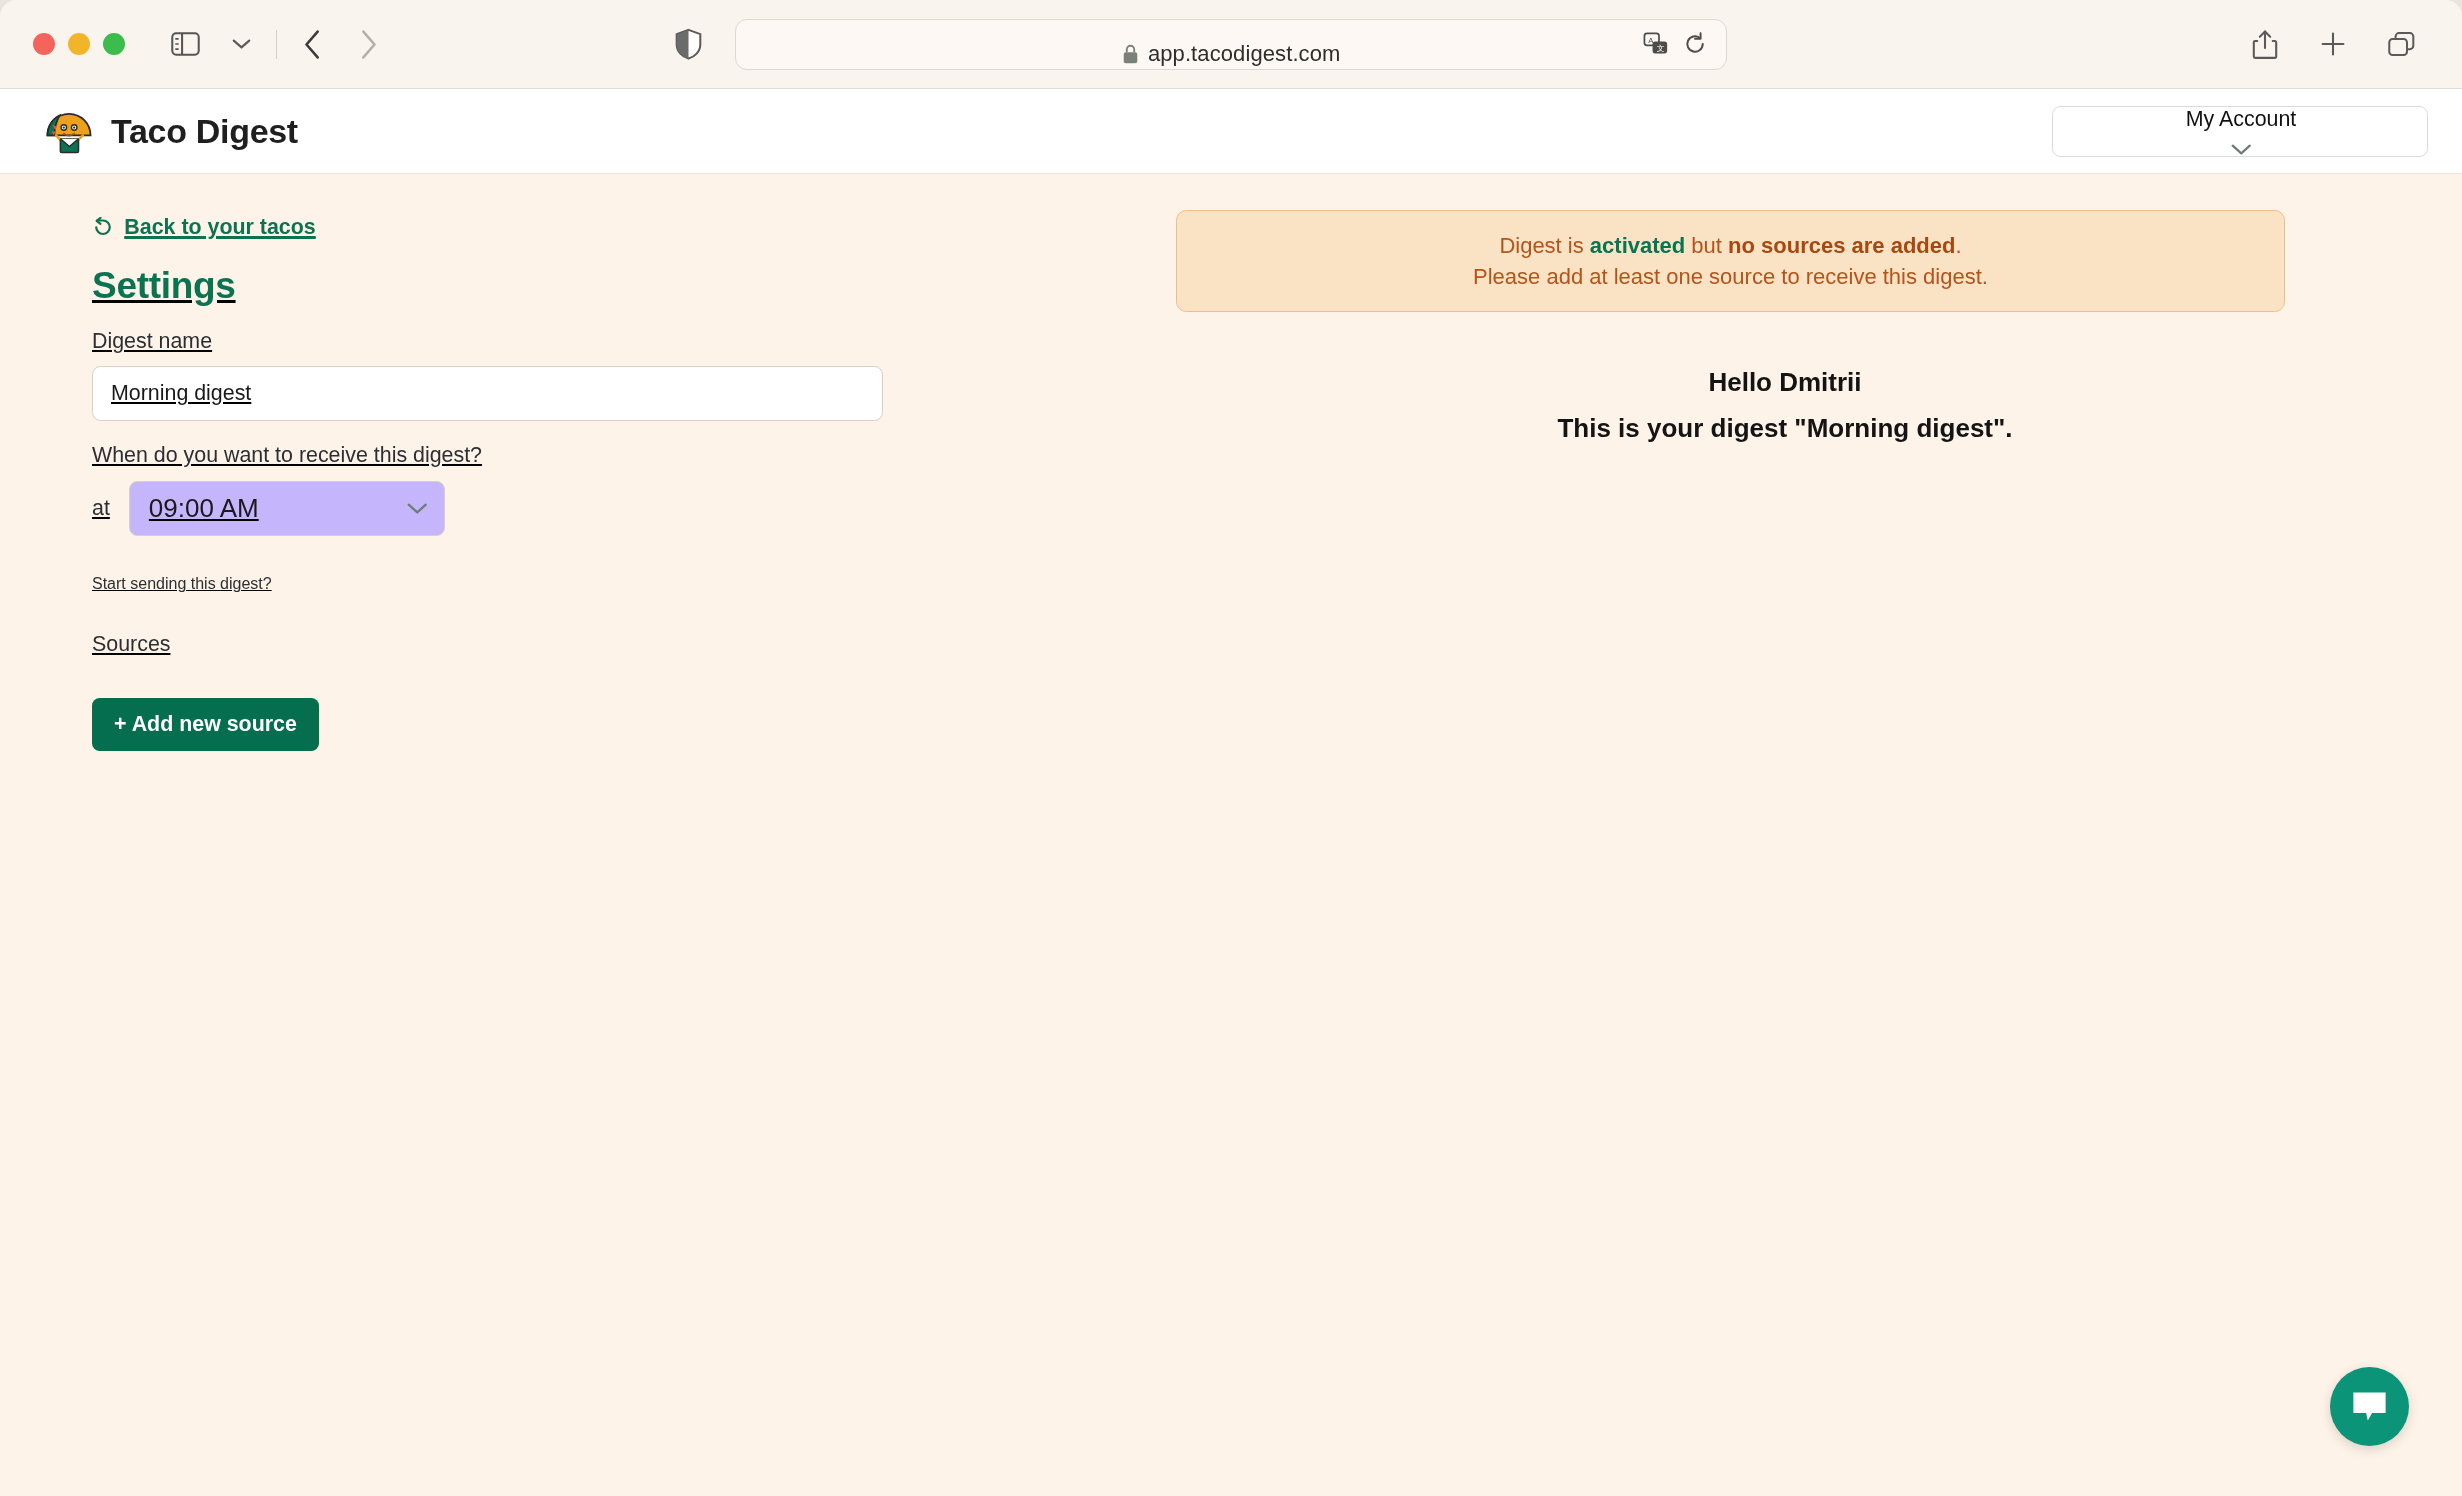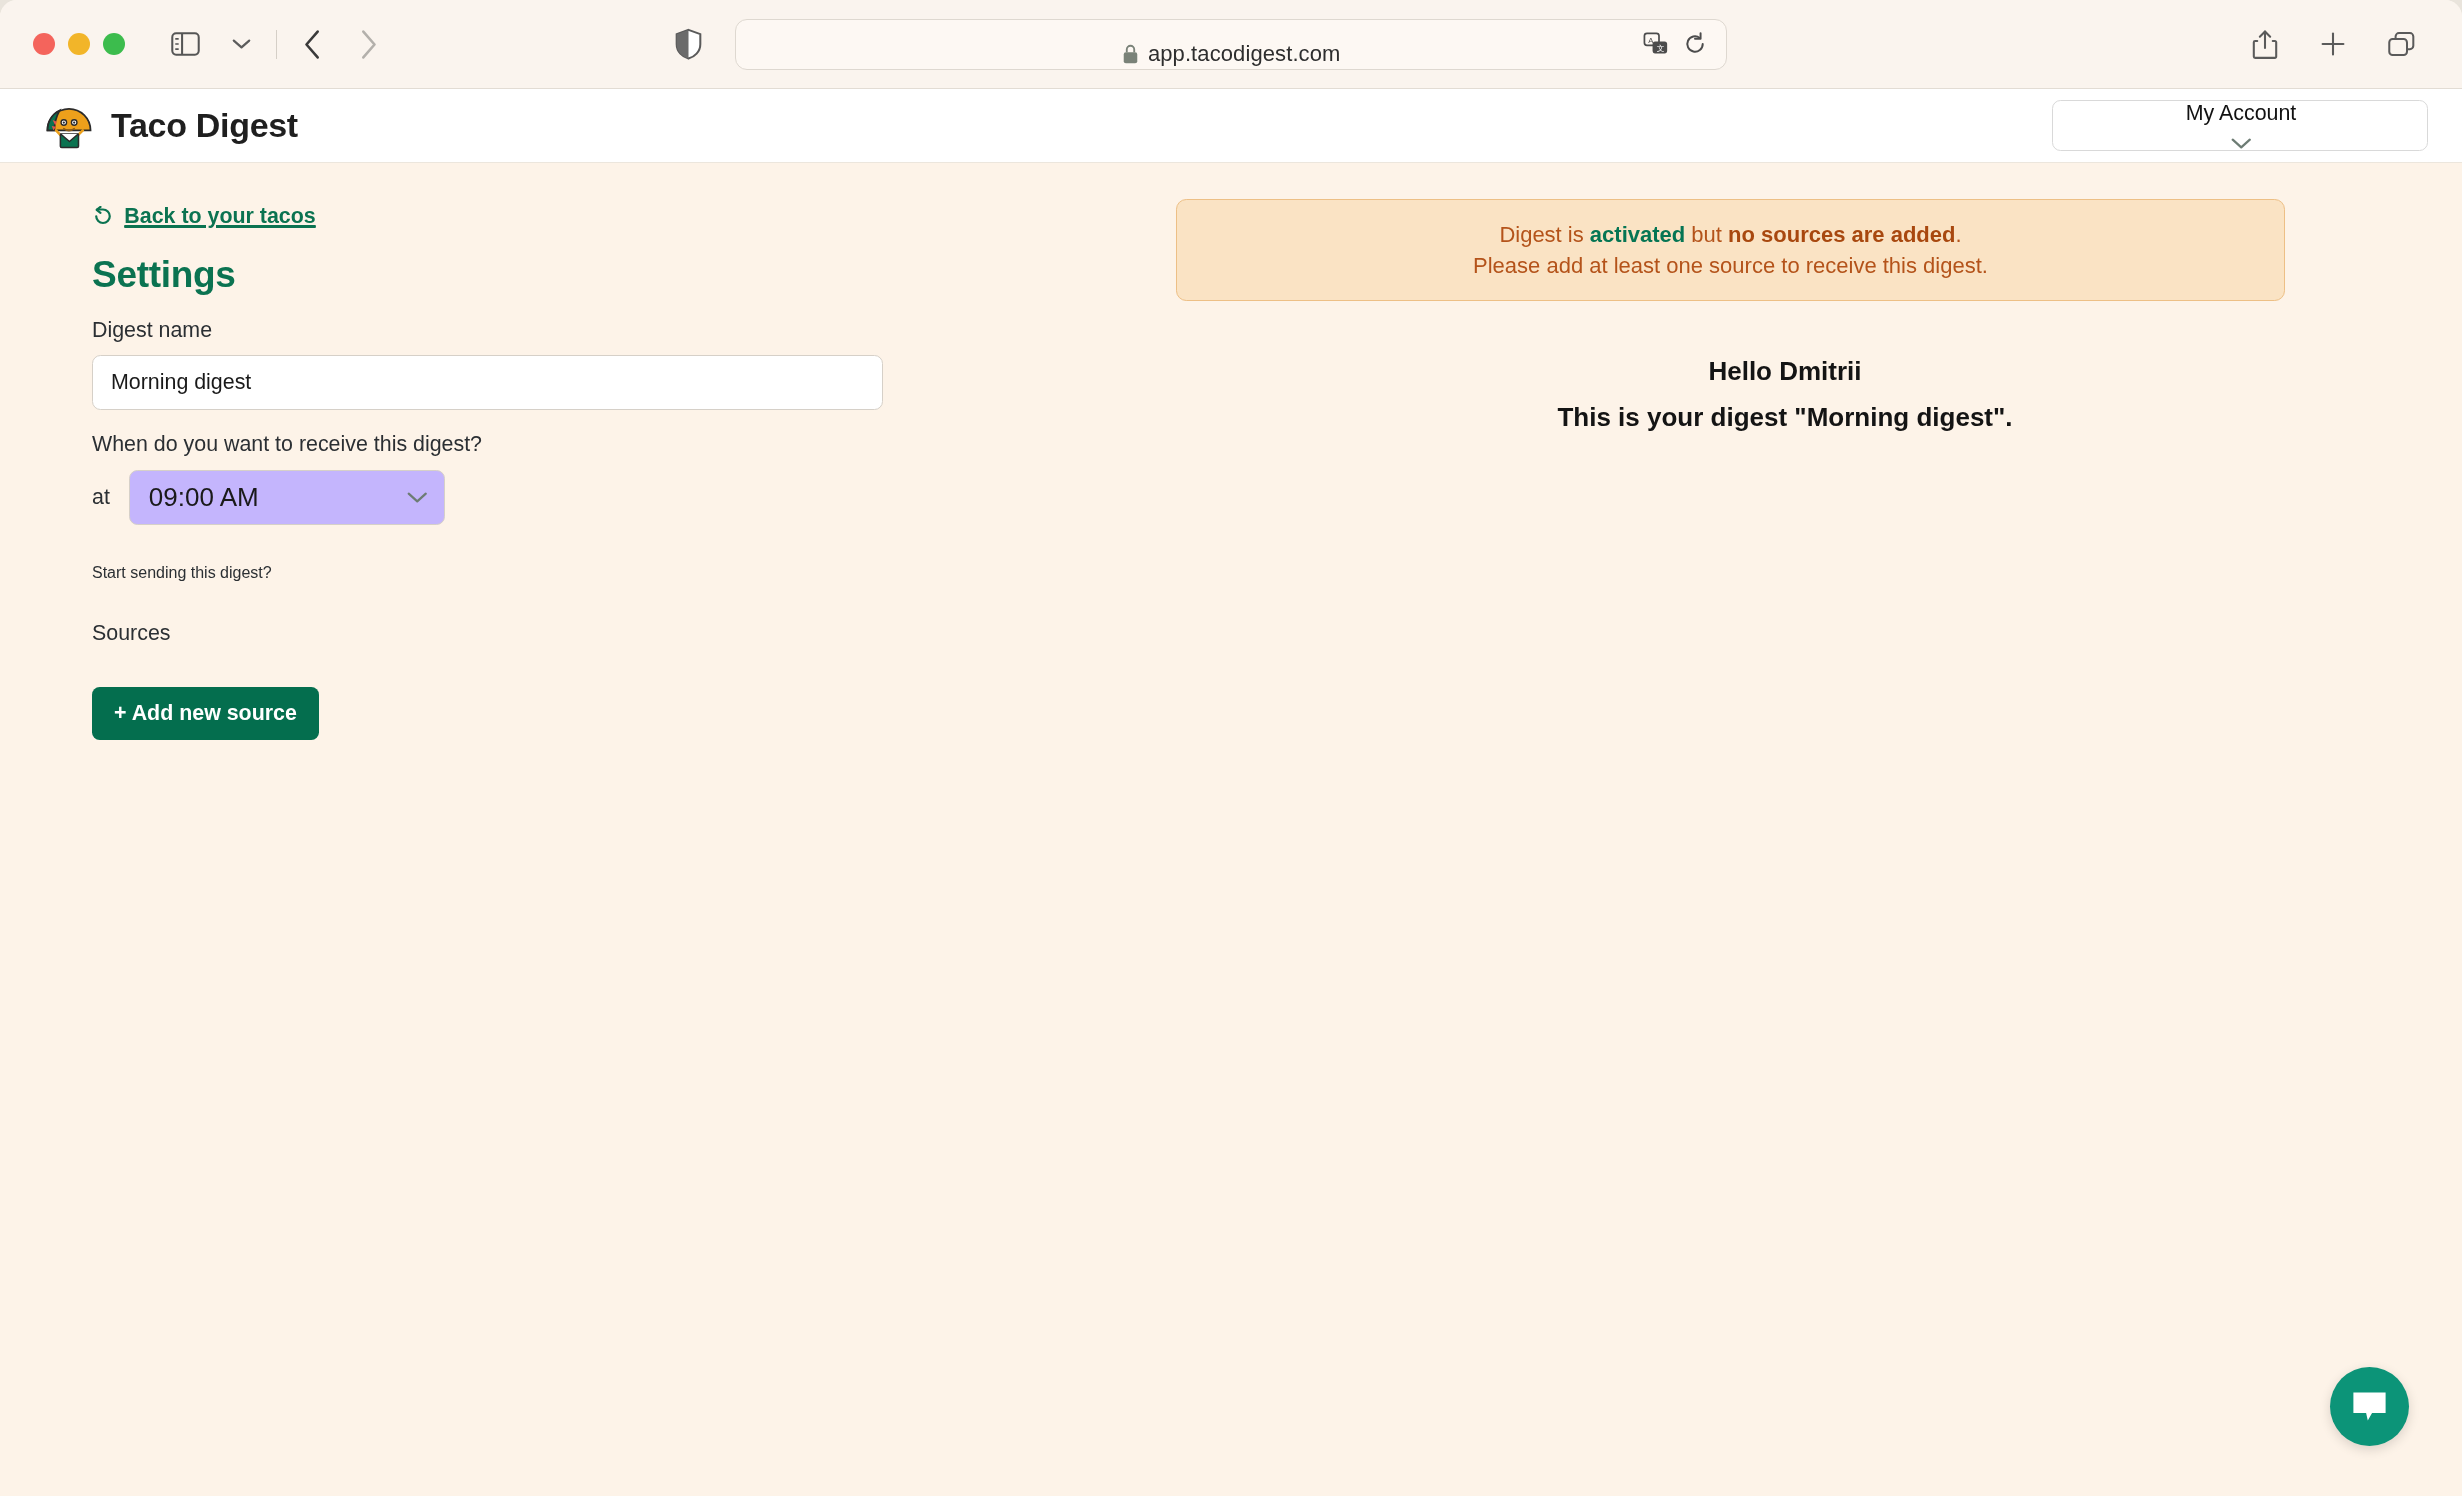--- a/index.html
+++ b/index.html
@@ -54,40 +54,40 @@
   .url-center { display: flex; align-items: center; gap: 9.4px; margin-top: 20px; }
   .url-text { font-size: 22px; color: #2e2e2e; letter-spacing: 0.1px; }
   .url-right { position: absolute; right: 19px; display: flex; align-items: center; gap: 13.7px; }
 
   .tb-right { position: absolute; right: 34px; display: flex; align-items: center; gap: 15.4px; }
 
   
   .page { flex: 1 1 auto; background: #fdf3e8; position: relative; overflow: hidden; }
 
   .appheader {
-    height: 74px;
+    height: 85px;
     background: #ffffff;
     border-bottom: 0.9px solid #ece6dd;
     display: flex; align-items: center; justify-content: space-between;
     padding: 0 34px 0 44px;
   }
   .brand { display: flex; align-items: center; gap: 17px; }
   .brand-name { font-size: 34px; font-weight: 700; color: #1f1f1f; letter-spacing: -0.3px; }
 
   .account-select {
     width: 376px; height: 51px;
     border: 0.9px solid #d9d9d9; border-radius: 8.5px;
     background: #fff;
     display: flex; align-items: center; justify-content: space-between;
     padding: 0 17px 0 19px;
     font-size: 21.4px; color: #111; flex-direction: column;
   }
 
   .content { display: flex; padding: 0; }
-  .col-left { width: 1150px; padding: 41px 0 0 92px; }
+  .col-left { width: 1150px; padding: 41px 0 0 92px; text-decoration: underline; }
   .col-right { flex: 1 1 auto; padding: 36px 68px 0 26px; }
 
   .back-link {
     display: inline-flex; align-items: center; gap: 10.3px;
     color: #0b7351; font-size: 21.4px; font-weight: 700;
   }
   .back-link .lbl { text-decoration: underline; text-underline-offset: 3.4px; }
 
   .settings-title {
     margin-top: 24px;

